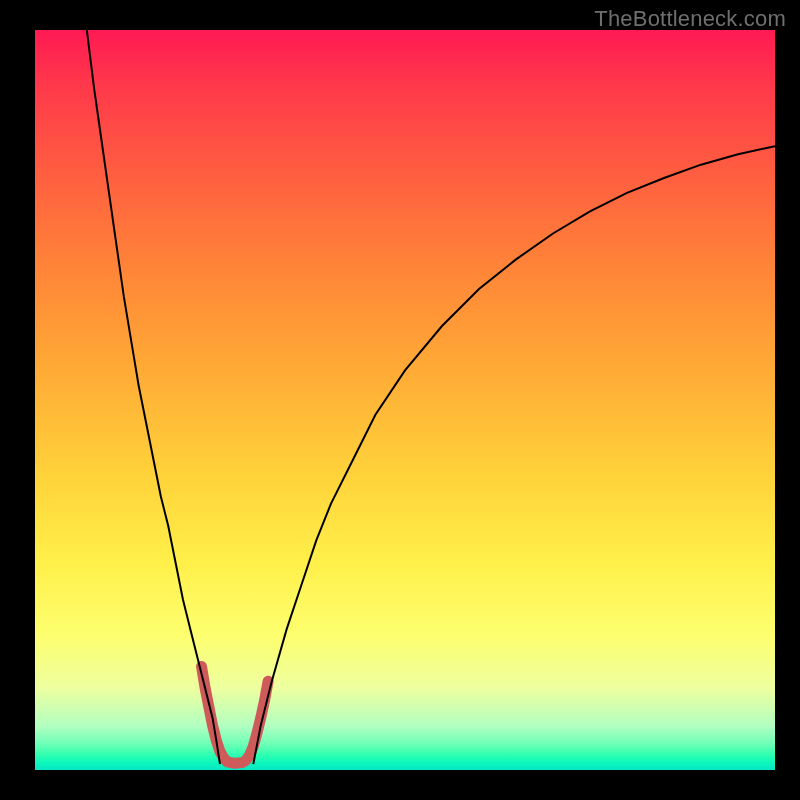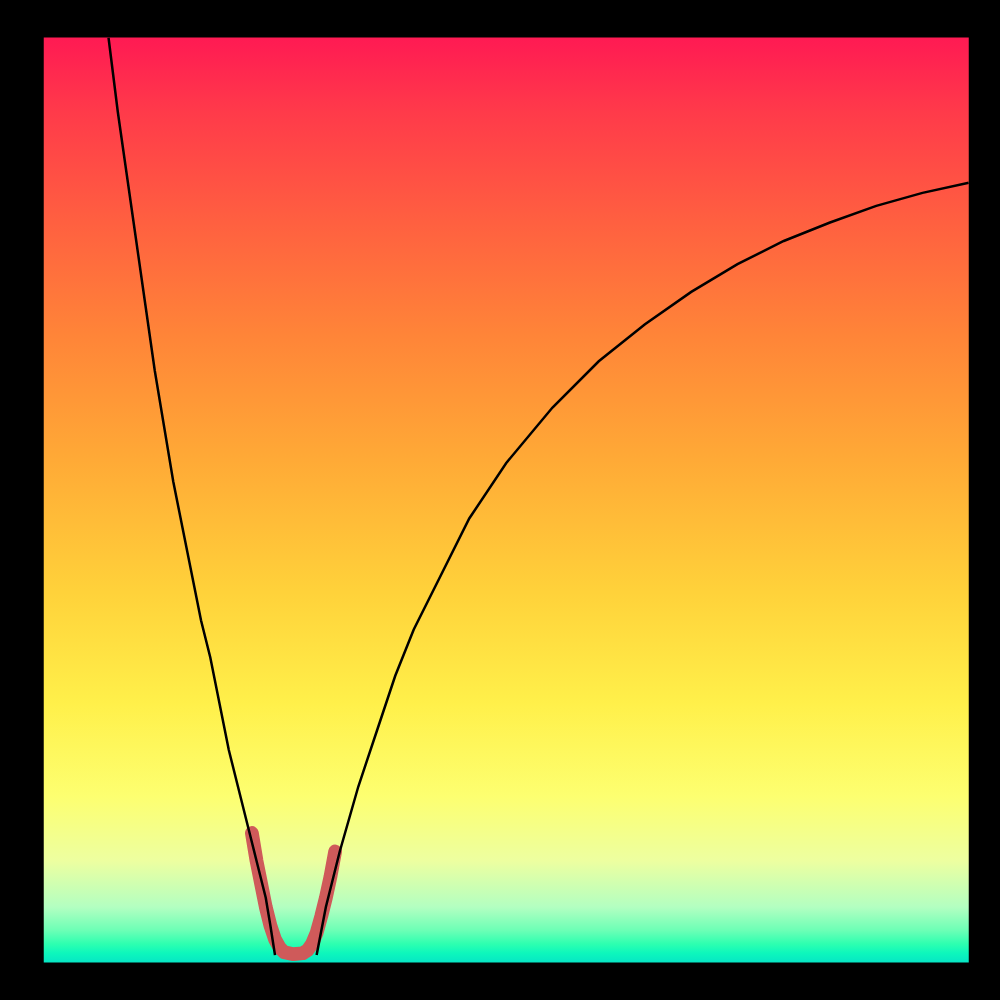--- a/index.html
+++ b/index.html
@@ -68,14 +68,15 @@
   <div class="plot">
     <svg class="curves" viewBox="0 0 740 740" preserveAspectRatio="none">
       <g id="series-group">
           <path d="M166.50 636.40 L170.20 658.60 L173.90 677.10 L177.60 695.60 L181.30 710.40 L185.00 721.50 L188.70 728.16 L192.40 731.86 L199.80 733.34 L207.20 732.60 L210.90 730.38 L214.60 725.20 L218.30 716.32 L222.00 703.00 L225.70 688.20 L229.40 671.18 L233.10 651.20" fill="none" stroke="#cf5a5a" stroke-width="11" stroke-linecap="round" stroke-linejoin="round"></path>
           <path d="M51.80 0.00 L59.20 59.20 L66.60 111.00 L74.00 162.80 L81.40 214.60 L88.80 266.40 L96.20 310.80 L103.60 355.20 L111.00 392.20 L118.40 429.20 L125.80 466.20 L133.20 495.80 L140.60 532.80 L148.00 569.80 L155.40 599.40 L162.80 629.00 L170.20 658.60 L177.60 688.20 L181.30 710.40 L185.00 734.08" fill="none" stroke="#000000" stroke-width="2"></path>
           <path d="M218.30 734.08 L225.70 695.60 L236.80 651.20 L251.60 599.40 L266.40 555.00 L281.20 510.60 L296.00 473.60 L318.20 429.20 L340.40 384.80 L370.00 340.40 L407.00 296.00 L444.00 259.00 L481.00 229.40 L518.00 203.50 L555.00 181.30 L592.00 162.80 L629.00 148.00 L666.00 134.68 L703.00 124.32 L740.00 116.18" fill="none" stroke="#000000" stroke-width="2"></path>
         </g>
     </svg>
   </div>
 
+  <div class="watermark">TheBottleneck.com</div>
 
 </div>
 
 </body></html>

